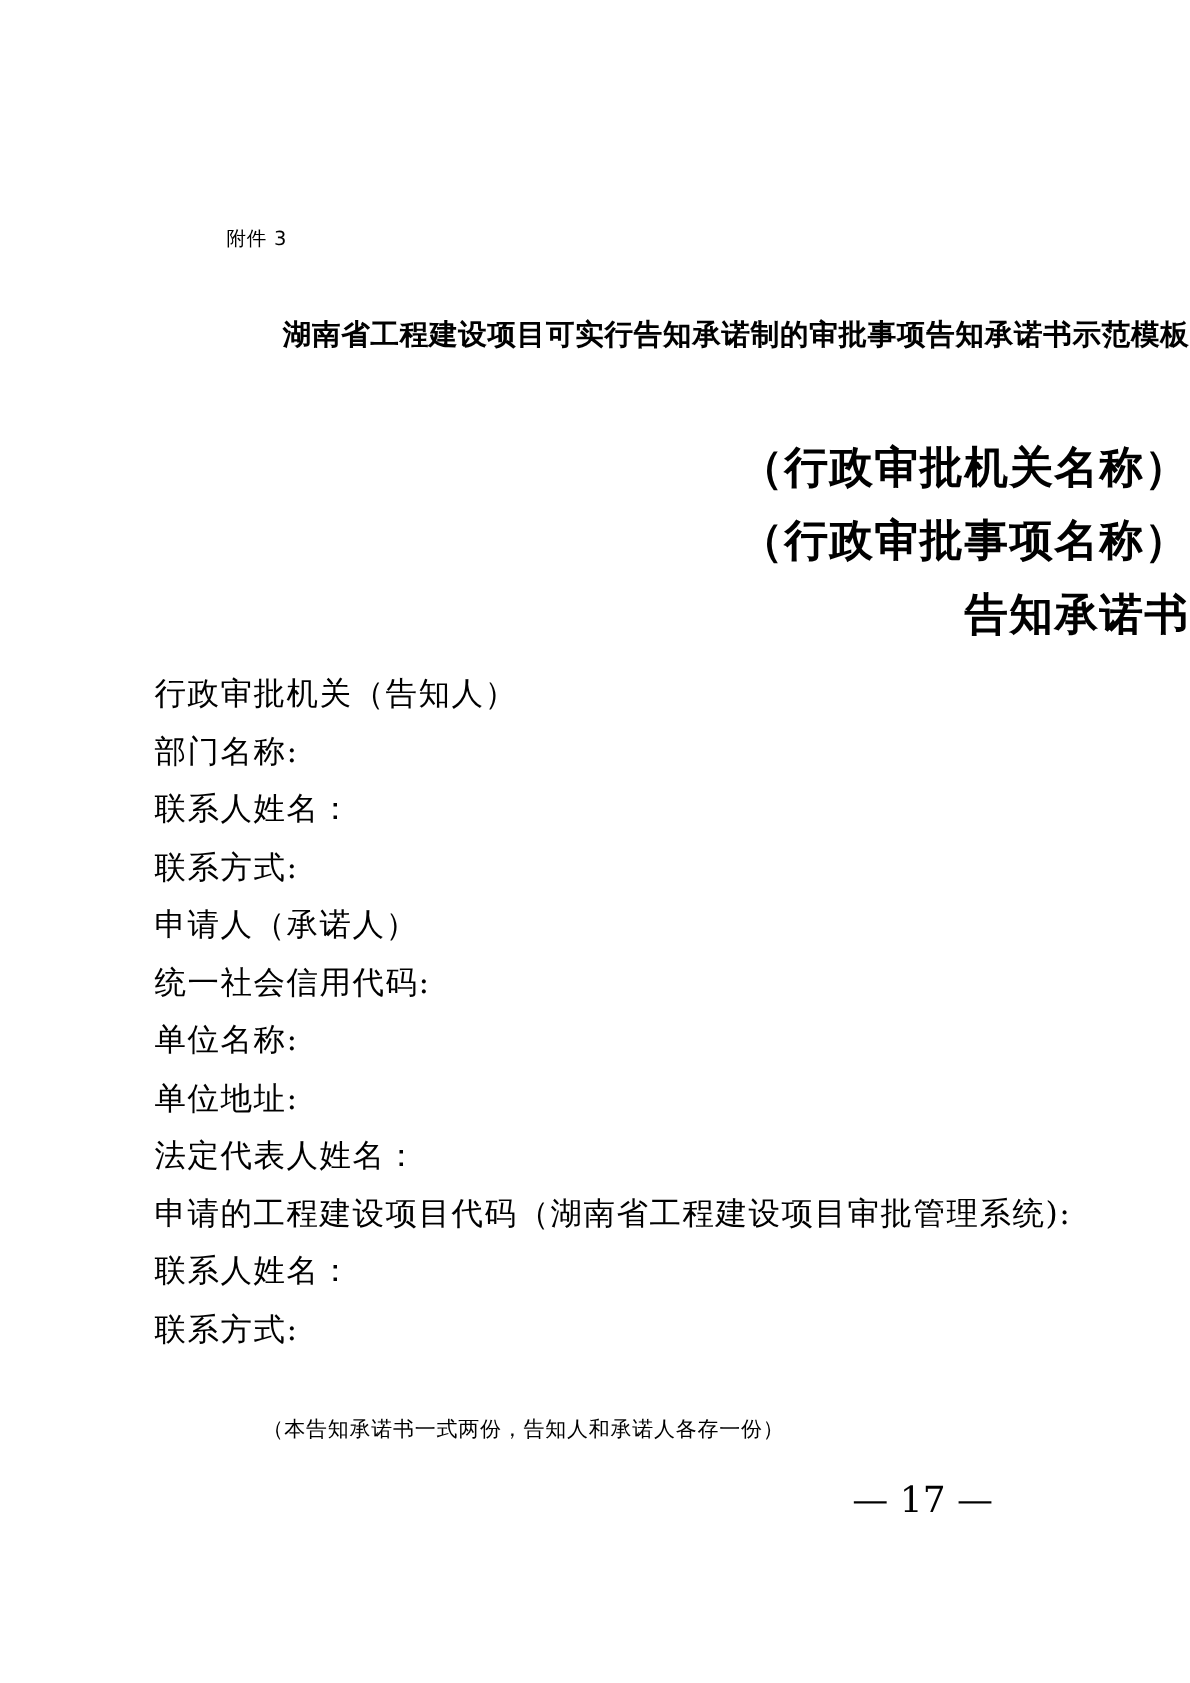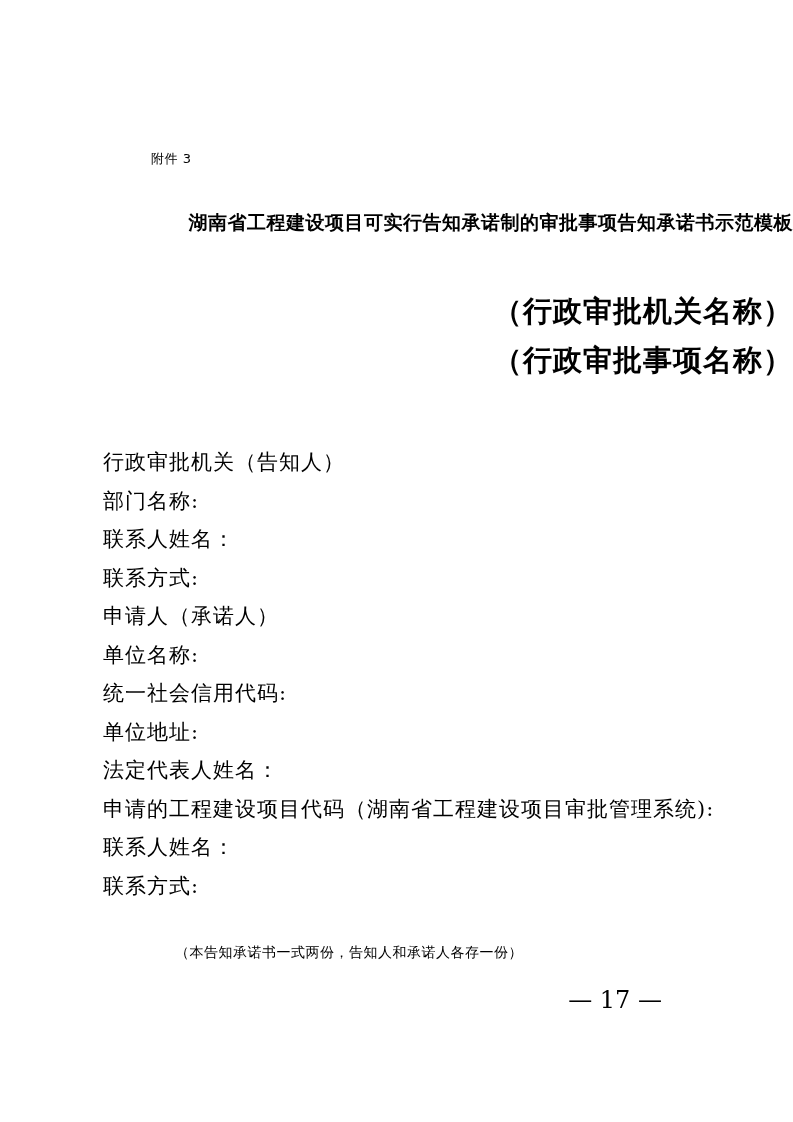--- a/index.html
+++ b/index.html
@@ -94,31 +94,32 @@
 
 <div class="page">
 
   <div class="attachment-label">附件 3</div>
 
   <div class="doc-subtitle">湖南省工程建设项目可实行告知承诺制的审批事项告知承诺书示范模板</div>
 
   <div class="title-block">
     <div>（行政审批机关名称）</div>
     <div>（行政审批事项名称）</div>
+    <div>告知承诺书</div>
   </div>
 
 
   <div class="body-block">
     <p>行政审批机关（告知人）</p>
     <p>部门名称:</p>
     <p>联系人姓名：</p>
     <p>联系方式:</p>
     <p>申请人（承诺人）</p>
+    <p>统一社会信用代码:</p>
     <p>单位名称:</p>
-    <p>统一社会信用代码:</p>
     <p>单位地址:</p>
     <p>法定代表人姓名：</p>
     <p>申请的工程建设项目代码（湖南省工程建设项目审批管理系统):</p>
     <p>联系人姓名：</p>
     <p>联系方式:</p>
   </div>
 
   <div class="footnote">（本告知承诺书一式两份，告知人和承诺人各存一份）</div>
 
   <div class="page-number">— 17 —</div>

